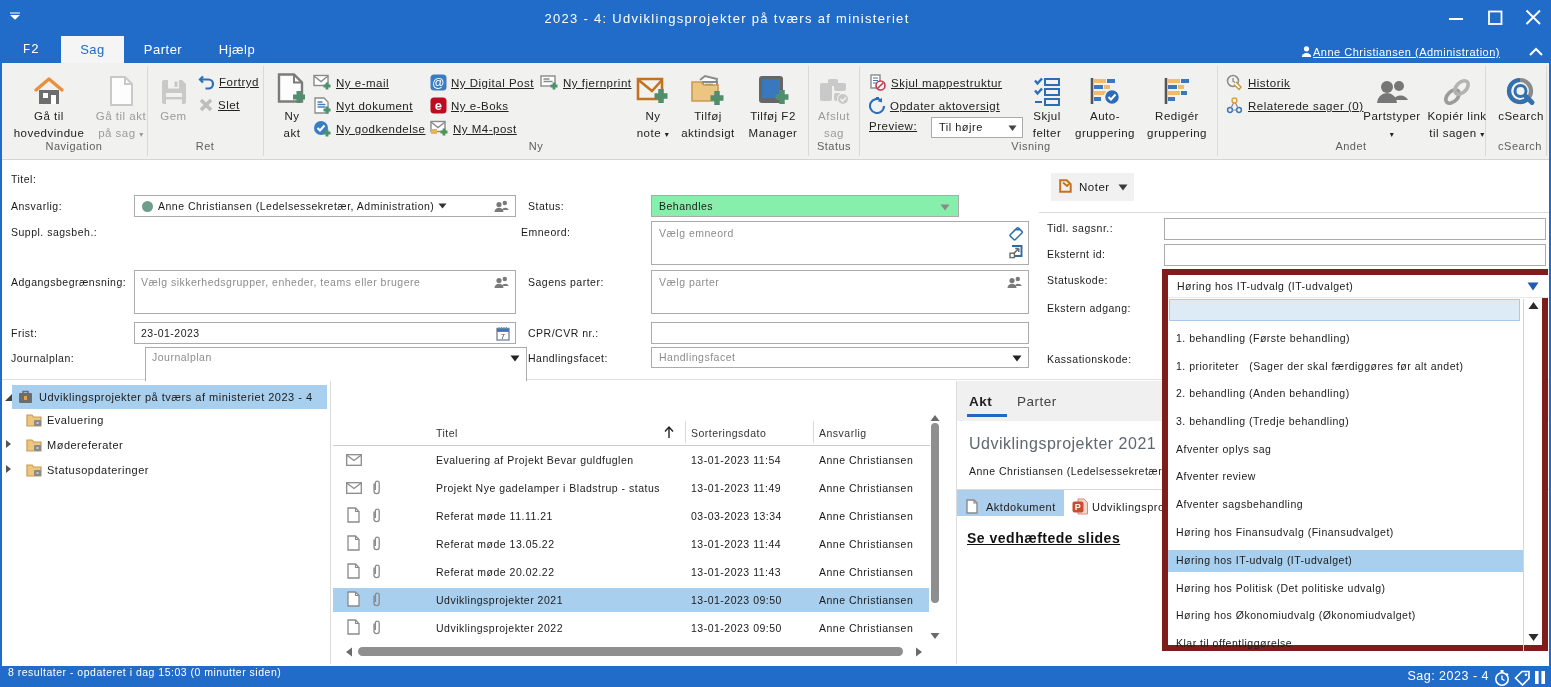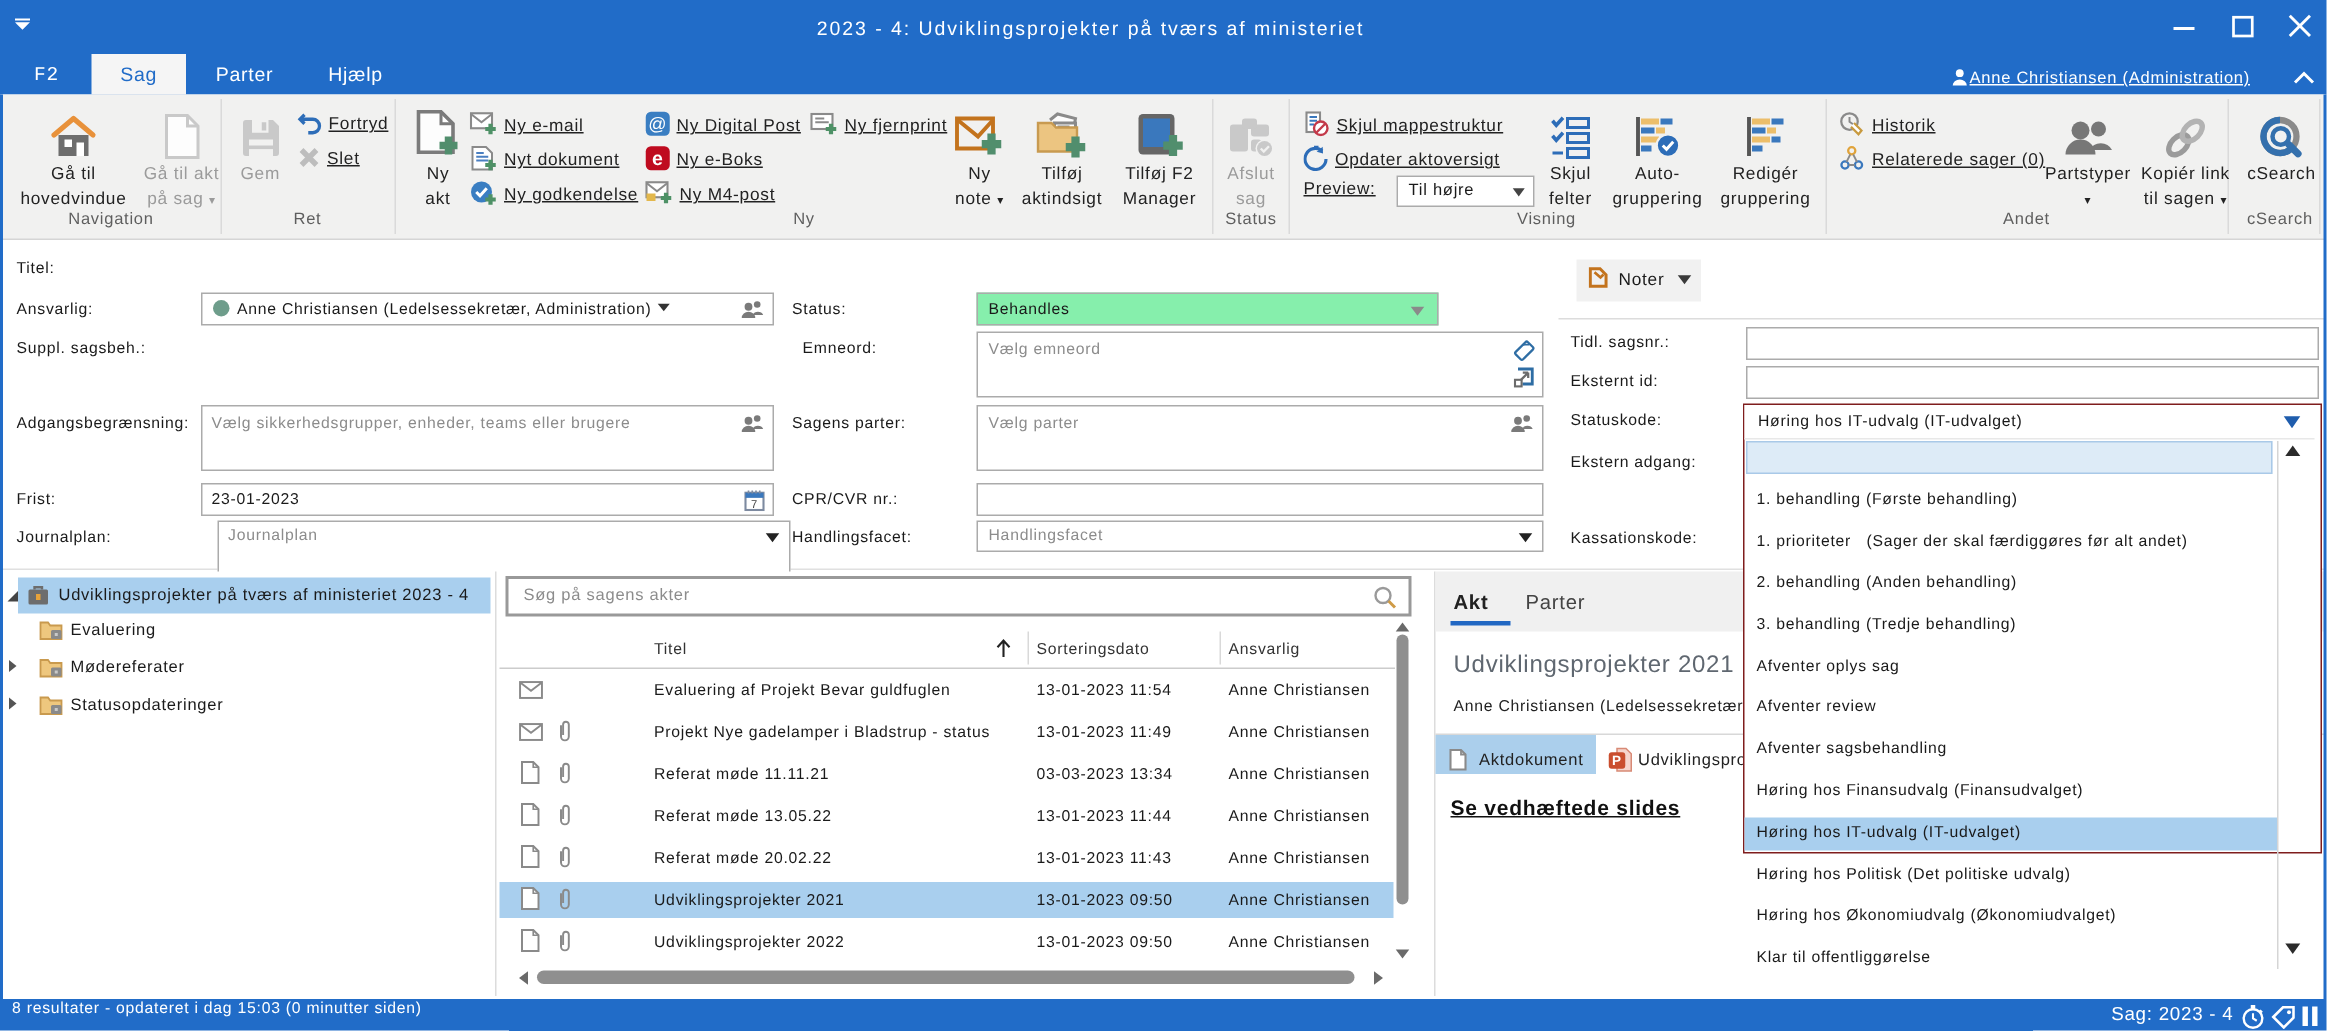--- a/index.html
+++ b/index.html
@@ -375,21 +375,21 @@
           <text x="7" y="12.6" font-size="7.5" fill="#444" text-anchor="middle" font-family="Liberation Sans">7</text>
         </svg>
   </div>
   <div class="fbox" style="left:144px;top:187px;width:382px;height:37px;line-height:19px;padding-left:6px"><span class="ph">Journalplan</span>
     <svg class="abs" style="right:6px;top:7px" width="10" height="7">
           <path d="M0.5 0.5 L9.5 0.5 L5 6.5" fill="#222"></path>
         </svg>
   </div>
 
   <div class="flabel" style="left:527px;top:40px">Status:</div>
-  <div class="flabel" style="left:534px;top:66px">Emneord:</div>
+  <div class="flabel" style="left:520px;top:66px">Emneord:</div>
   <div class="flabel" style="left:527px;top:116px">Sagens parter:</div>
   <div class="flabel" style="left:527px;top:167px">CPR/CVR nr.:</div>
   <div class="flabel" style="left:527px;top:192px">Handlingsfacet:</div>
 
   <div class="fbox" style="left:650px;top:35px;width:308px;height:22px;line-height:20px;padding-left:7px;background:#86efac">Behandles
     <svg class="abs" style="right:8px;top:8px" width="10" height="7">
           <path d="M0.5 0.5 L9.5 0.5 L5 6.5" fill="#8a8a8a"></path>
         </svg>
   </div>
   <div class="fbox" style="left:650px;top:110px;width:378px;height:44px;padding:5px 0 0 7px"><span class="ph">Vælg parter</span>
@@ -470,27 +470,20 @@
       </svg>
   <svg class="abs" style="left:25px;top:82px" width="16" height="14" viewBox="0 0 16 14">
         <path d="M1 2 h5 l1.5 2 H15 v9 H1 Z" fill="#eec77e" stroke="#c99a4e" stroke-width="1.2"></path>
         <rect x="8" y="7" width="7" height="6" rx="1" fill="#8a8a8a"></rect>
         <rect x="10.5" y="9" width="2" height="2" fill="#c9c9c9"></rect>
       </svg>
   <div class="abs nw" style="left:46px;top:83px;font-size:11px">Statusopdateringer</div>
   <div class="abs" style="left:329px;top:0;width:1px;height:283px;background:#dcdcdc"></div>
   <div class="abs" style="left:955px;top:0;width:1px;height:283px;background:#dcdcdc"></div>
 
-  <div class="abs" style="left:336px;top:3px;width:604px;height:27px;border:2px solid #999;background:#fff">
-    <div class="abs ph" style="left:10px;top:5px;font-size:11px">Søg på sagens akter</div>
-    <svg class="abs" style="right:7px;top:4px" width="17" height="17" viewBox="0 0 17 17">
-          <circle cx="7" cy="7" r="5" fill="none" stroke="#9a9a9a" stroke-width="1.6"></circle>
-          <path d="M10.7 10.7 L15 15" stroke="#cf9b46" stroke-width="2"></path>
-        </svg>
-  </div>
 
   <div class="abs nw" style="left:435px;top:46px;font-size:10.5px;color:#333">Titel</div>
   <svg class="abs" style="left:661px;top:44px" width="14" height="15">
         <path d="M7 2 v11 M3 6.5 L7 2 L11 6.5" fill="none" stroke="#222" stroke-width="1.4"></path>
       </svg>
   <div class="abs" style="left:684px;top:40px;width:1px;height:22px;background:#d9d9d9"></div>
   <div class="abs nw" style="left:690px;top:46px;font-size:10.5px;color:#333">Sorteringsdato</div>
   <div class="abs" style="left:812px;top:40px;width:1px;height:22px;background:#d9d9d9"></div>
   <div class="abs nw" style="left:818px;top:46px;font-size:10.5px;color:#333">Ansvarlig</div>
   <div class="abs" style="left:332px;top:64px;width:597px;height:1px;background:#cccccc"></div>
@@ -611,21 +604,21 @@
   <div class="abs nw" style="left:985px;top:120px;font-size:11px;color:#222">Aktdokument</div>
   <svg class="abs" style="left:1071px;top:117px" width="16" height="17" viewBox="0 0 16 17">
         <path d="M6 1 h6 l3.5 3.5 V16 h-9.5 Z" fill="#f6d5cd" stroke="#d88a76" stroke-width="1"></path>
         <rect x="0.5" y="3.5" width="11" height="11" rx="2" fill="#ca4e2e"></rect>
         <text x="6" y="12.3" font-size="9" fill="#fff" text-anchor="middle" font-family="Liberation Sans" font-weight="bold">P</text>
       </svg>
   <div class="abs nw" style="left:1091px;top:120px;font-size:11px;color:#222">Udviklingspro</div>
   <div class="abs nw" style="left:966px;top:149px;font-size:14px;font-weight:bold;color:#111;text-decoration:underline">Se vedhæftede slides</div>
 </div>
 
-<div id="dd" class="abs" style="left:1162px;top:269px;width:386px;height:300px;border:1px solid #7f1d1d;background:#fff">
+<div id="dd" class="abs" style="left:1162px;top:269px;width:386px;height:382px;border:6px solid #7f1d1d;background:#fff">
   <div class="abs" style="left:0;top:0;width:380px;height:23px;font-size:10.5px;line-height:22px;padding-left:9px;background:#fff;border-bottom:1px solid #e8e8e8">Høring hos IT-udvalg (IT-udvalget)
     <svg class="abs" style="right:9px;top:7px" width="12" height="9">
           <path d="M0.5 0.5 L11.5 0.5 L6 8.5" fill="#1f5dad"></path>
         </svg>
   </div>
   <div class="abs" style="left:1px;top:24px;width:351px;height:22px;background:#ddebf7;border:1px solid #a9c9e8"></div>
   <div class="abs" style="left:0px;top:275px;width:355px;height:22px;background:#a9cfee"></div>
   <div id="dditems" style="font-size:10.5px;color:#1a1a1a">
     <div class="abs nw" style="left:8px;top:57px">1. behandling (Første behandling)</div>
     <div class="abs nw" style="left:8px;top:85px">1. prioriteter&nbsp;&nbsp; (Sager der skal færdiggøres før alt andet)</div>

